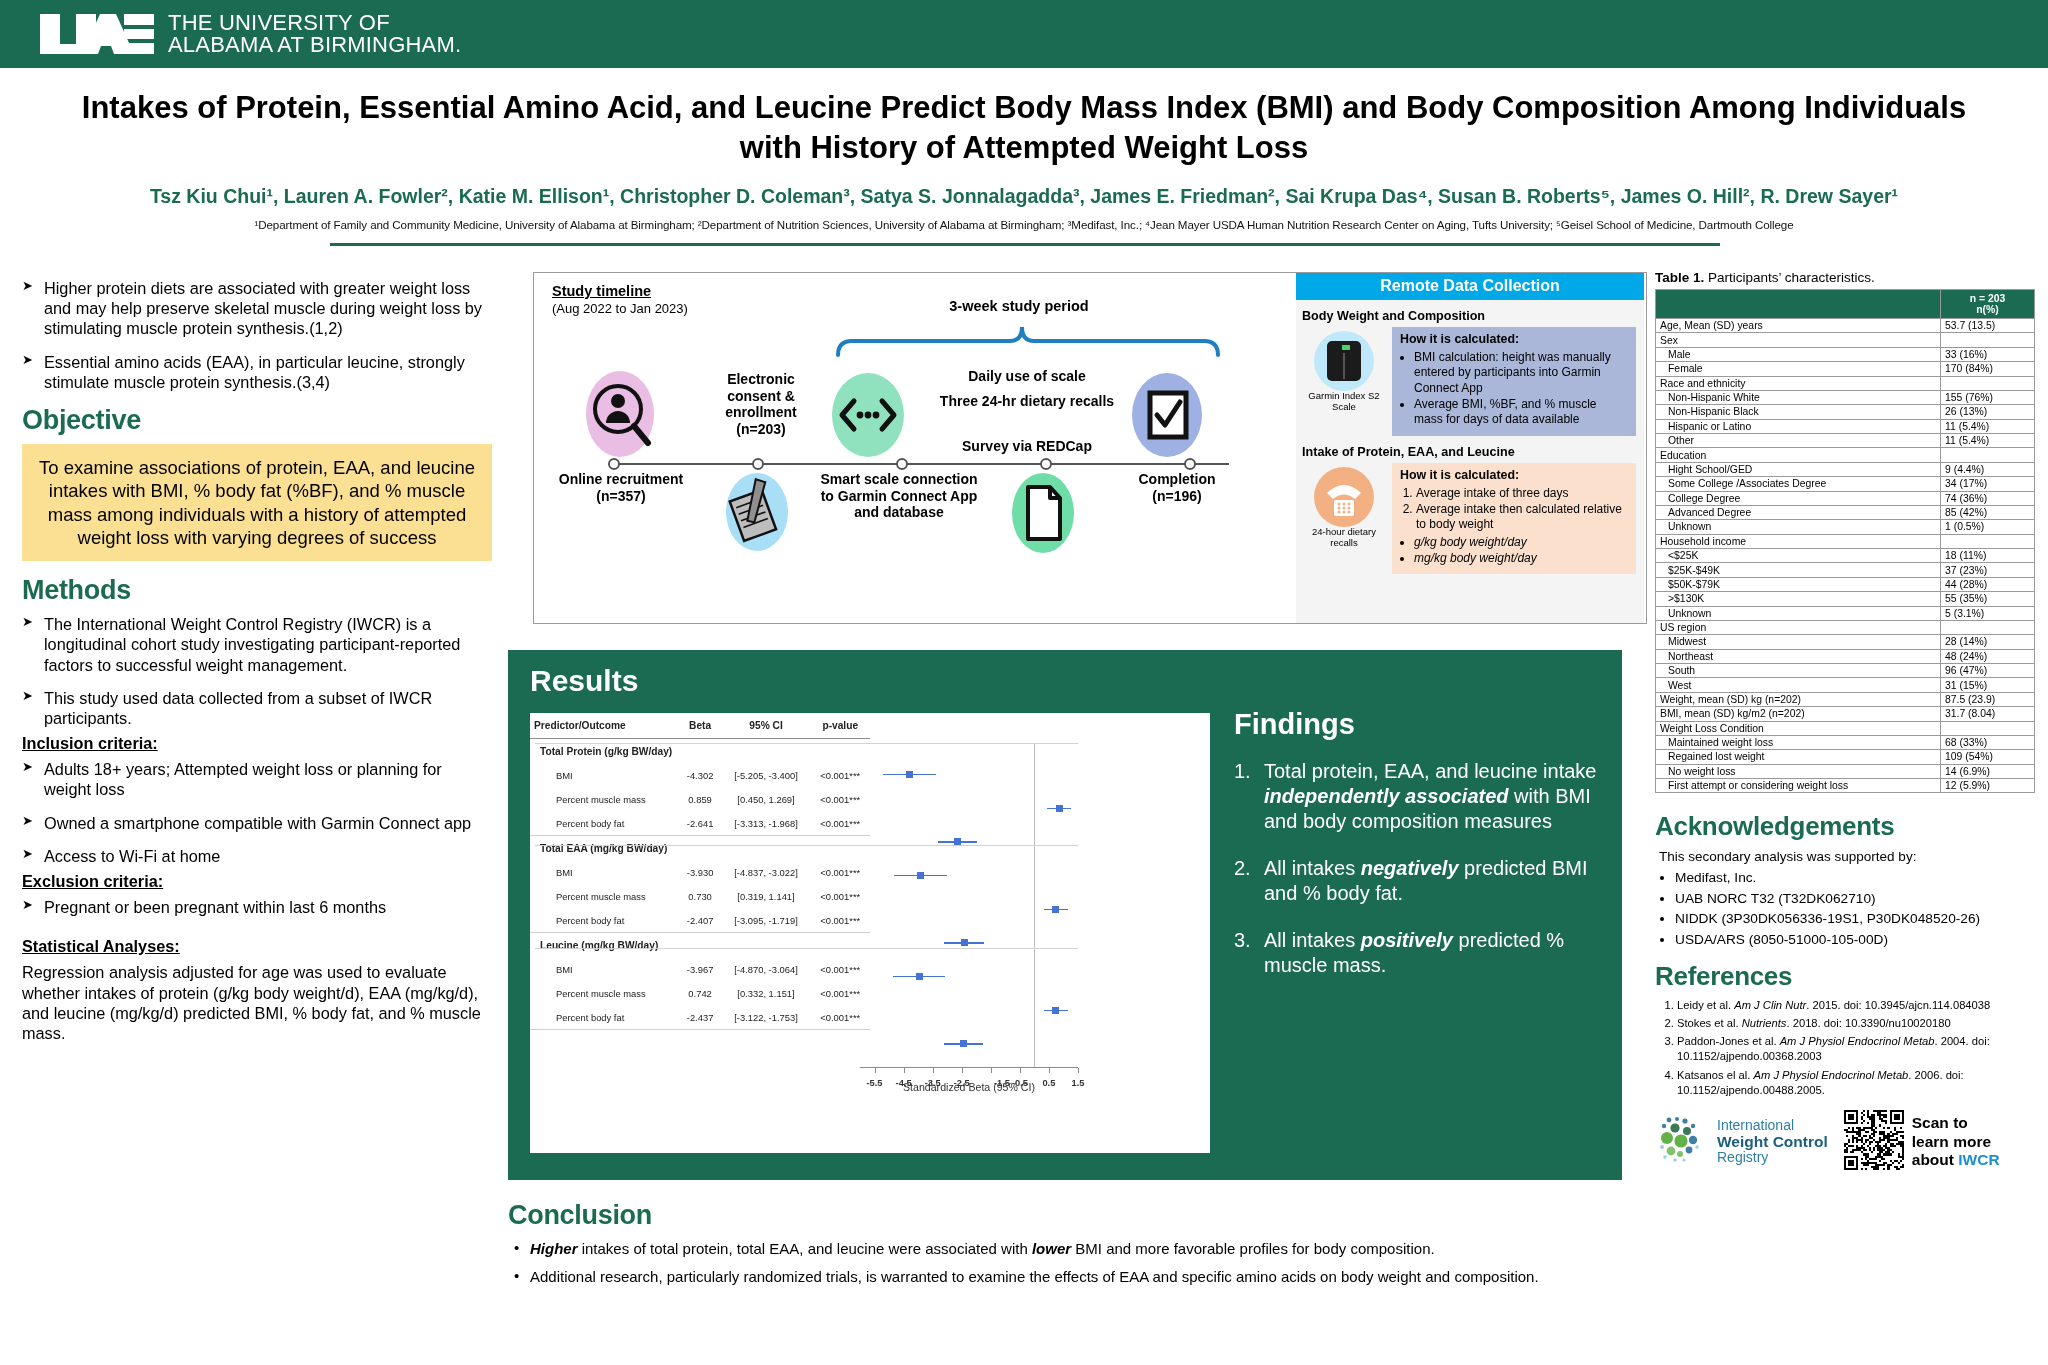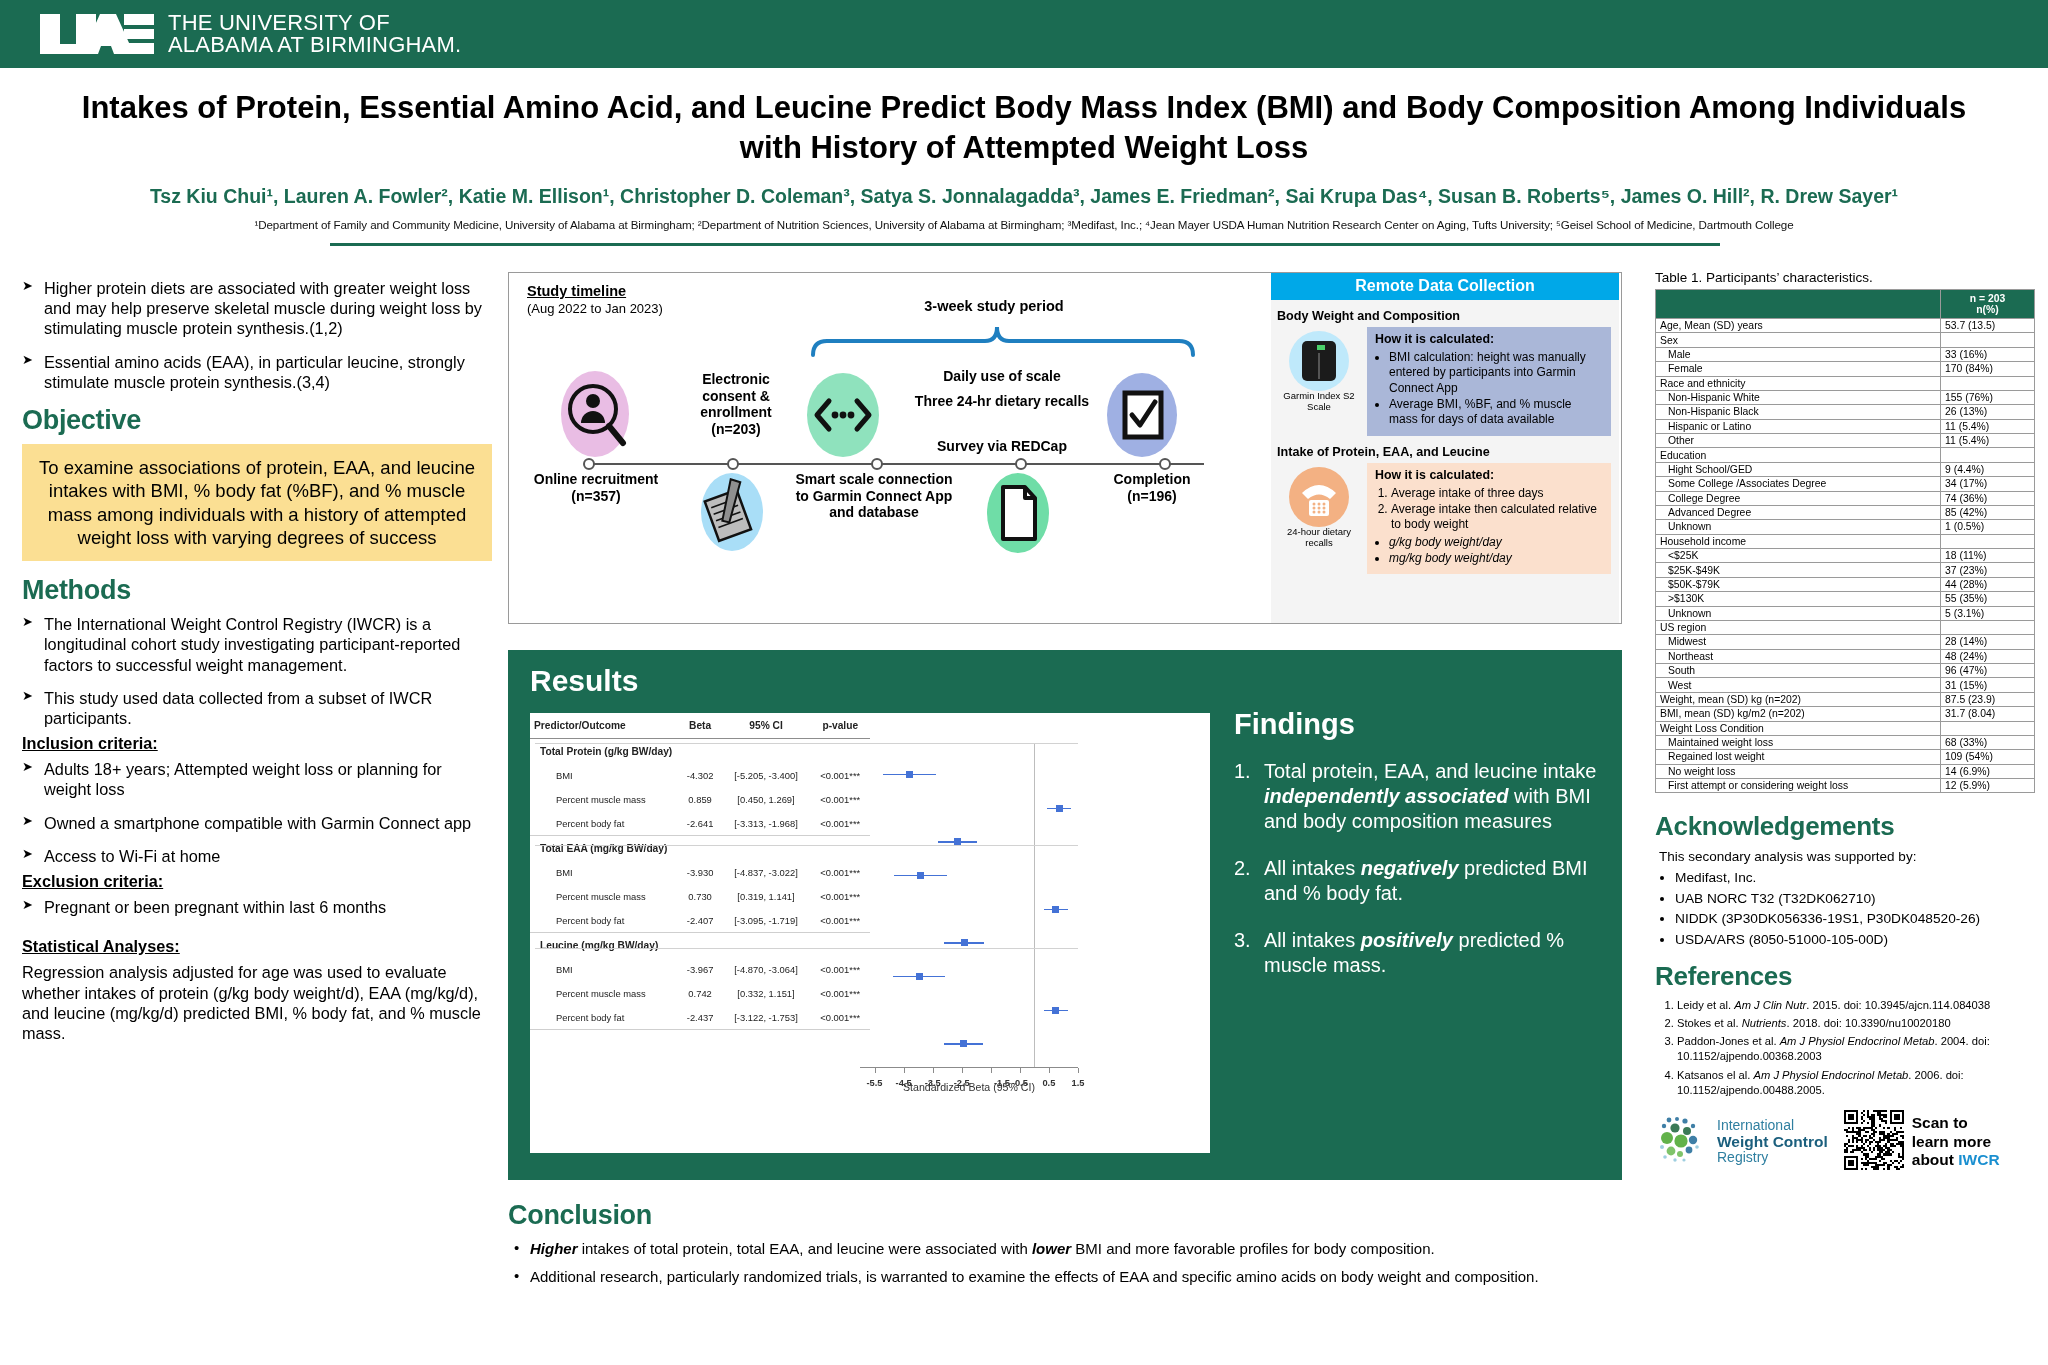--- a/index.html
+++ b/index.html
@@ -61,21 +61,21 @@
   }
   .objbox {
     background: #fbdf93; padding: 12px 14px; margin-top: 8px;
     font-size: 18.5px; line-height: 1.26; text-align: center;
   }
   .ul-head { font-weight: bold; text-decoration: underline; font-size: 16.3px; margin: 6px 0 6px; }
   .plain { font-size: 16.3px; line-height: 1.25; }
 
   
   .panelTop {
-    position: absolute; left: 508px; top: 272px; width: 1114px; height: 352px;
+    position: absolute; left: 533px; top: 272px; width: 1114px; height: 352px;
     border: 1px solid #9a9a9a; background: #fff;
   }
   .timeline { position: absolute; left: 0; top: 0; width: 760px; height: 352px; }
   .tl-title { position: absolute; left: 18px; top: 10px; font-size: 14.5px; font-weight: bold;
               text-decoration: underline; }
   .tl-sub { position: absolute; left: 18px; top: 28px; font-size: 13px; }
   .tl-period { position: absolute; left: 320px; top: 25px; width: 330px; text-align: center;
                font-size: 14.5px; font-weight: bold; }
   .tl-axis { position: absolute; left: 80px; top: 190px; width: 615px; height: 2px; background: #555; }
   .node { position: absolute; top: 185px; width: 12px; height: 12px; border-radius: 50%;
@@ -138,21 +138,21 @@
 
   
   .concl { position: absolute; left: 508px; top: 1200px; width: 1110px; }
   .concl h2 { font-size: 27px; }
   .cbl { position: relative; padding-left: 22px; font-size: 15px; line-height: 1.3; margin-top: 8px; }
   .cbl:before { content: "\2022"; position: absolute; left: 6px; top: -1px; }
 
   
   .colR { position: absolute; left: 1655px; top: 270px; width: 380px; }
   .tcap { font-size: 13.5px; margin-bottom: 4px; }
-  .tcap b { font-weight: normal; }
+  .tcap b { font-weight: bold; }
   table.chars { width: 380px; border-collapse: collapse; font-size: 10.4px; }
   table.chars td { border: 1px solid #9a9a9a; padding: 1.2px 4px; }
   table.chars td.v { width: 94px; }
   table.chars tr.hd td { background: #1b6b52; color: #fff; font-weight: bold; text-align: center;
                           padding: 3px 4px; }
   table.chars td.ind { padding-left: 12px; }
   table.chars td.grp { }
 
   .ack { margin-top: 18px; }
   .ack h2 { font-size: 26px; }

